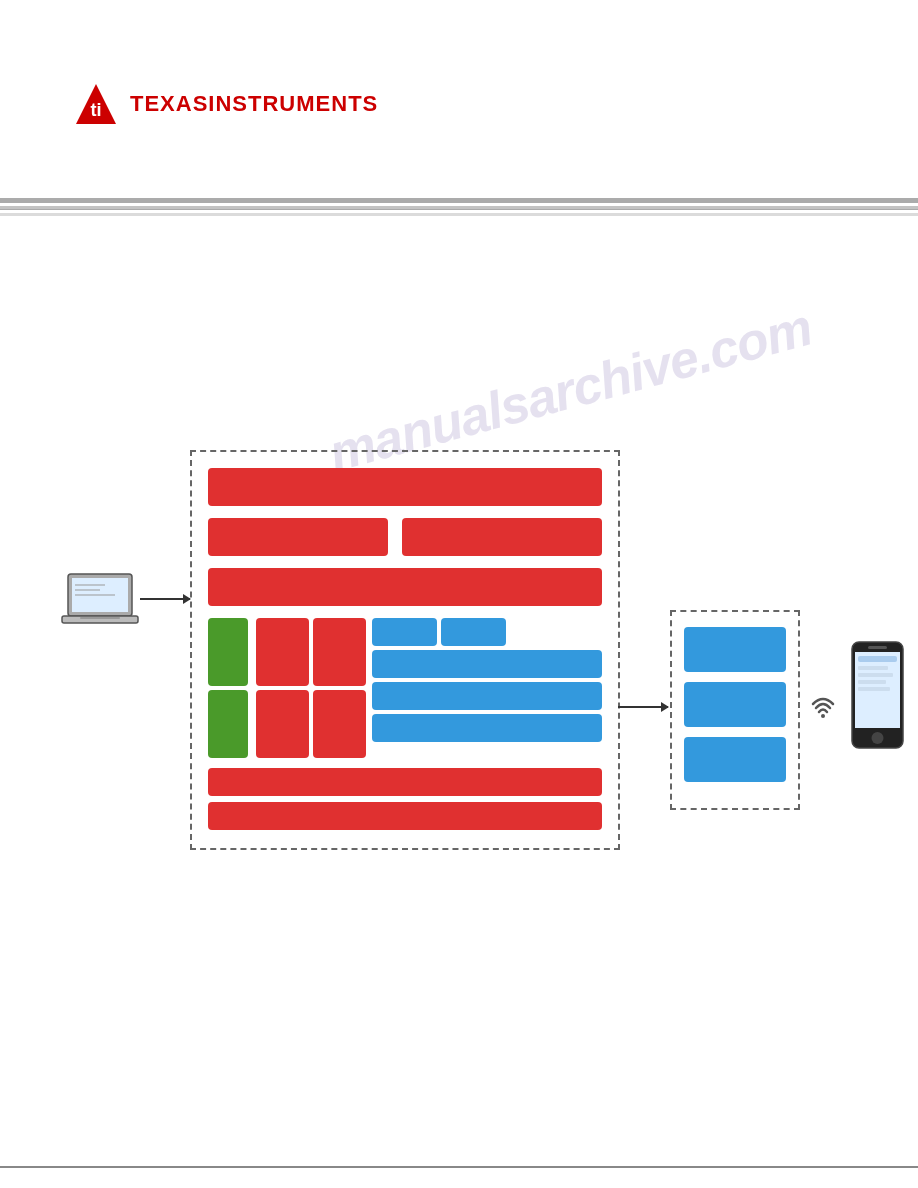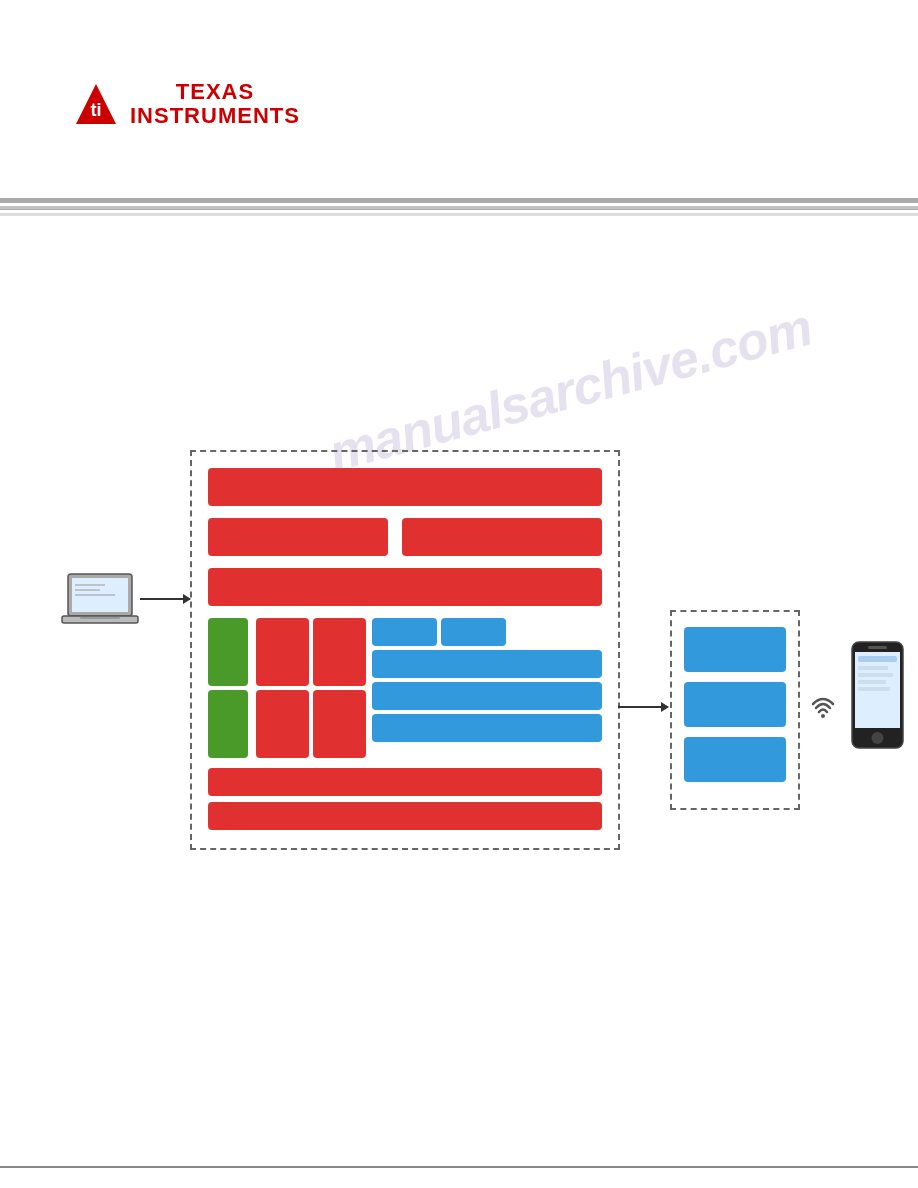--- a/index.html
+++ b/index.html
@@ -32,22 +32,20 @@
       gap: 10px;
     }
 
     .ti-logo-icon {
       width: 48px;
       height: 48px;
     }
 
     .ti-logo-text {
       display: flex;
-      flex-direction: column;
-      align-items: center;
     }
 
     .ti-logo-text span {
       font-size: 22px;
       font-weight: bold;
       color: #cc0000;
       line-height: 1.1;
       letter-spacing: 1px;
       text-transform: uppercase;
     }

